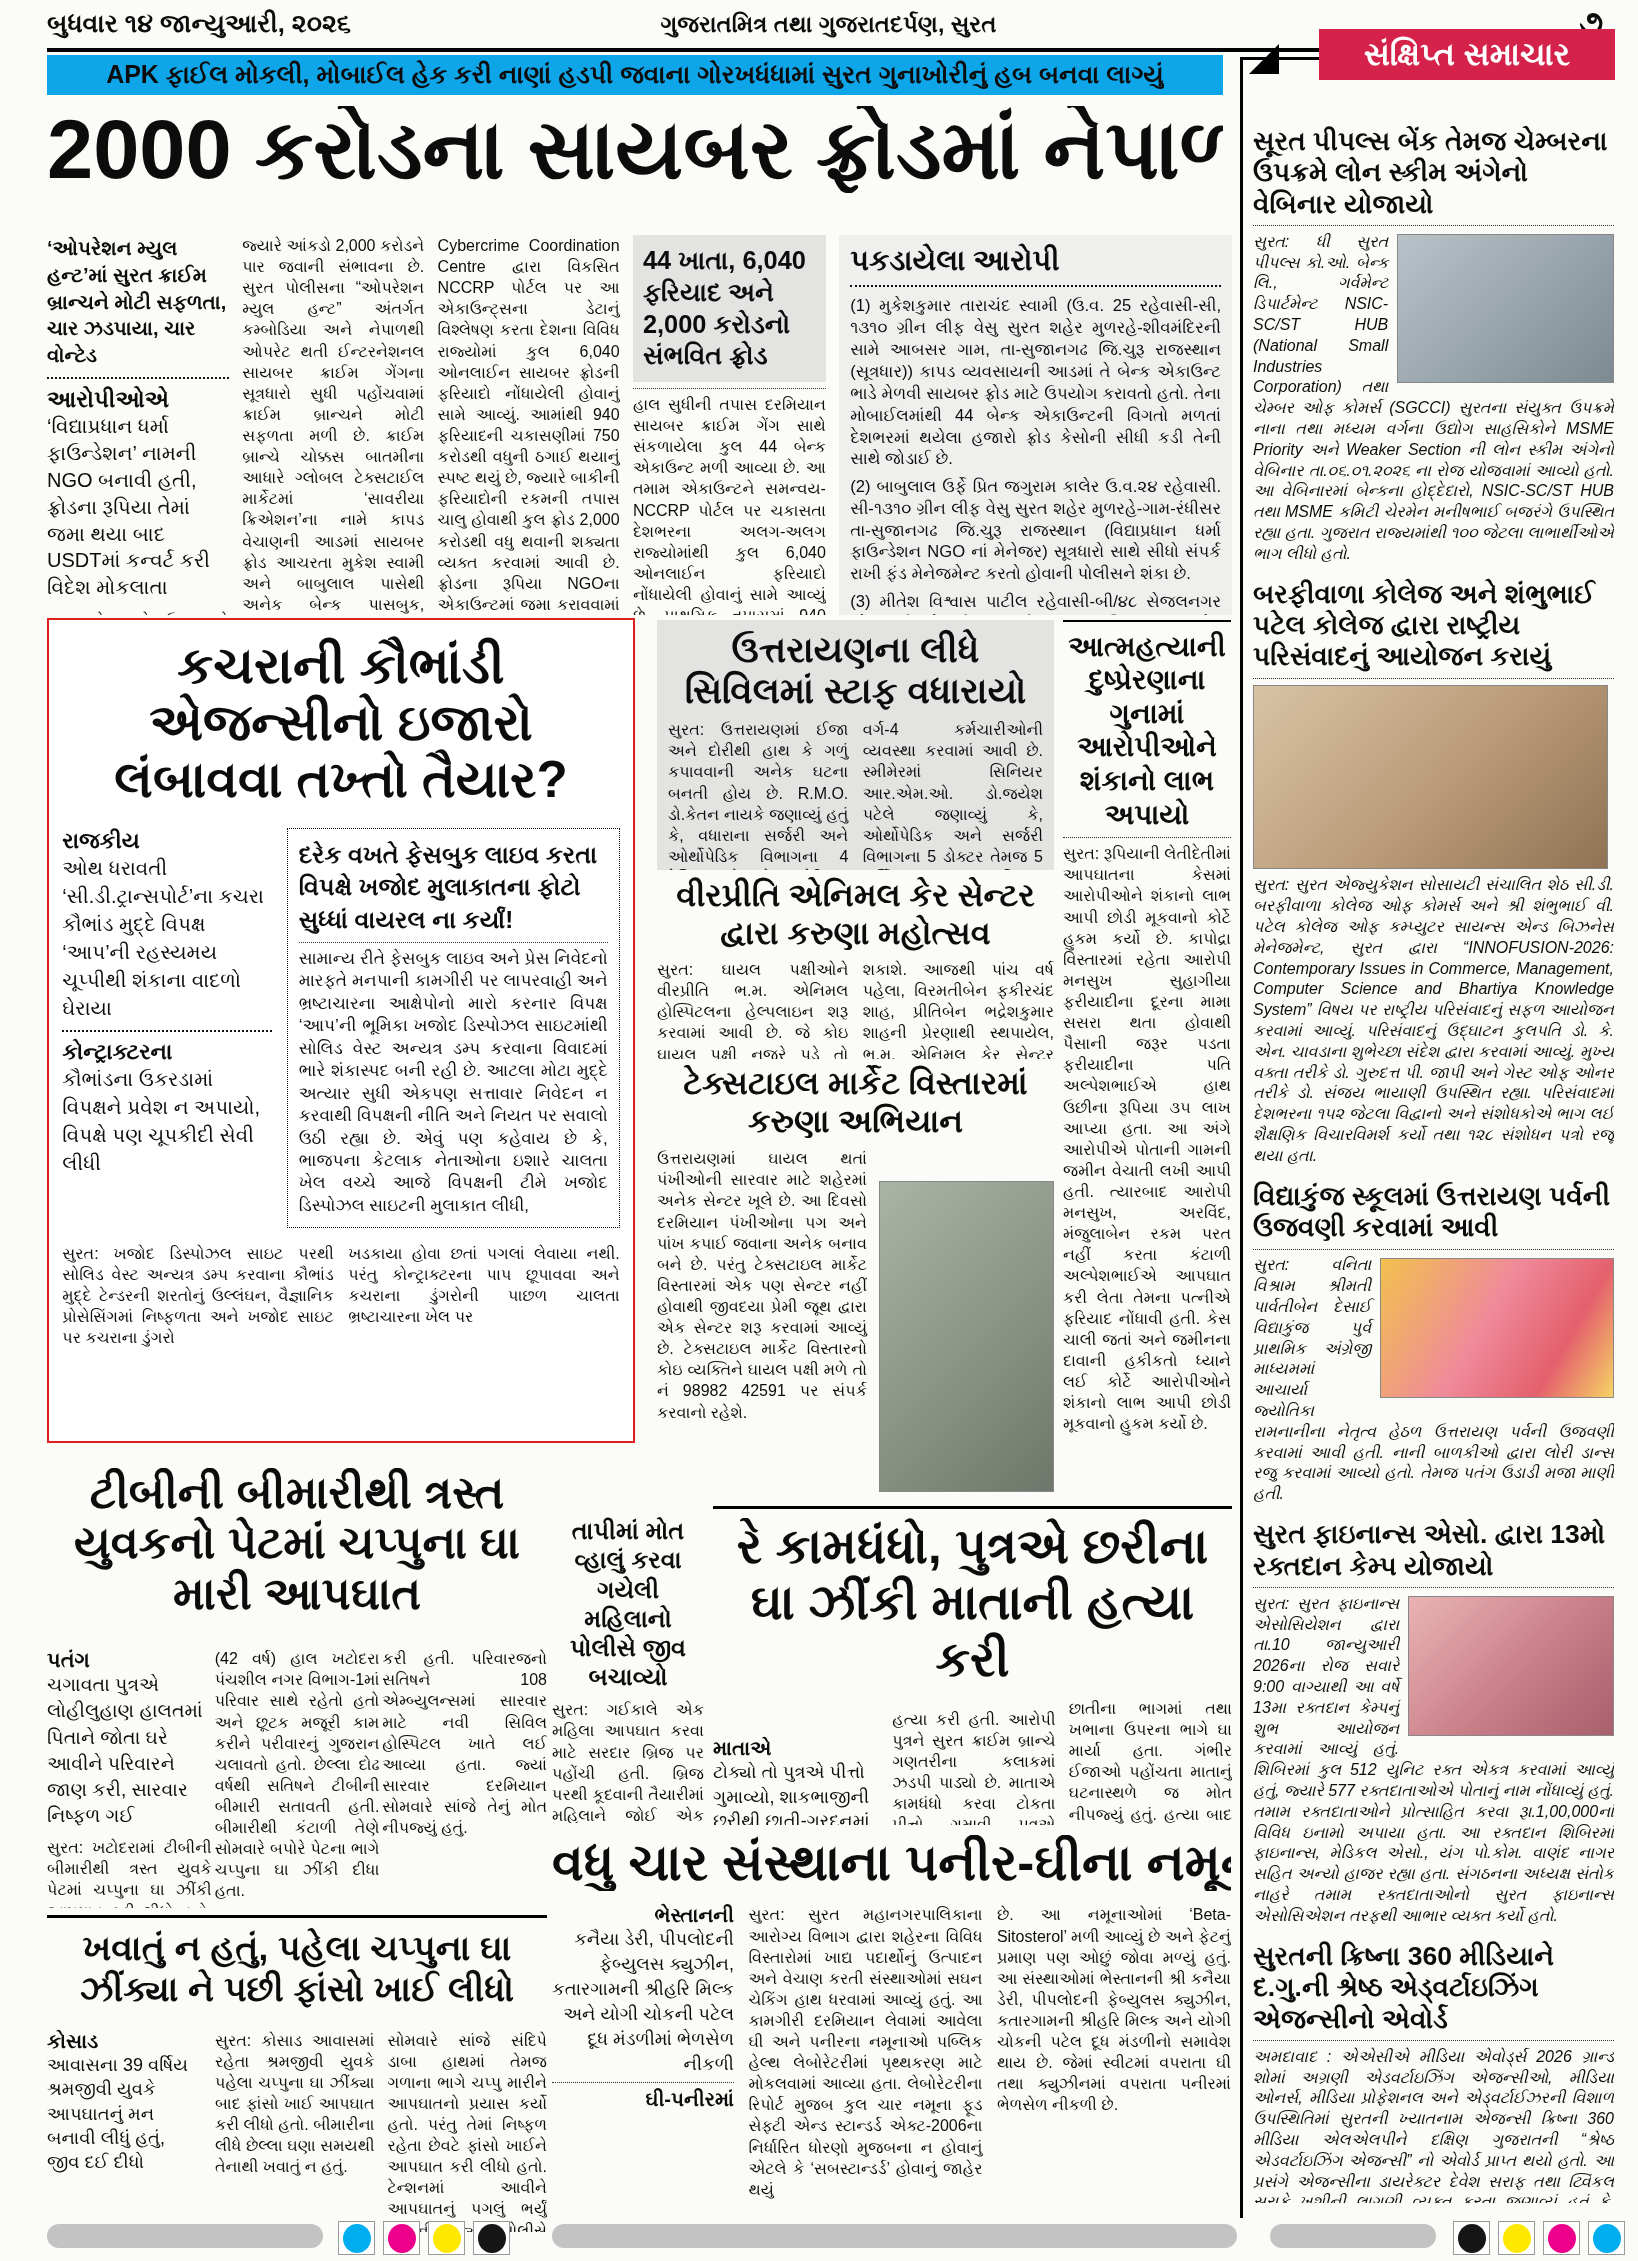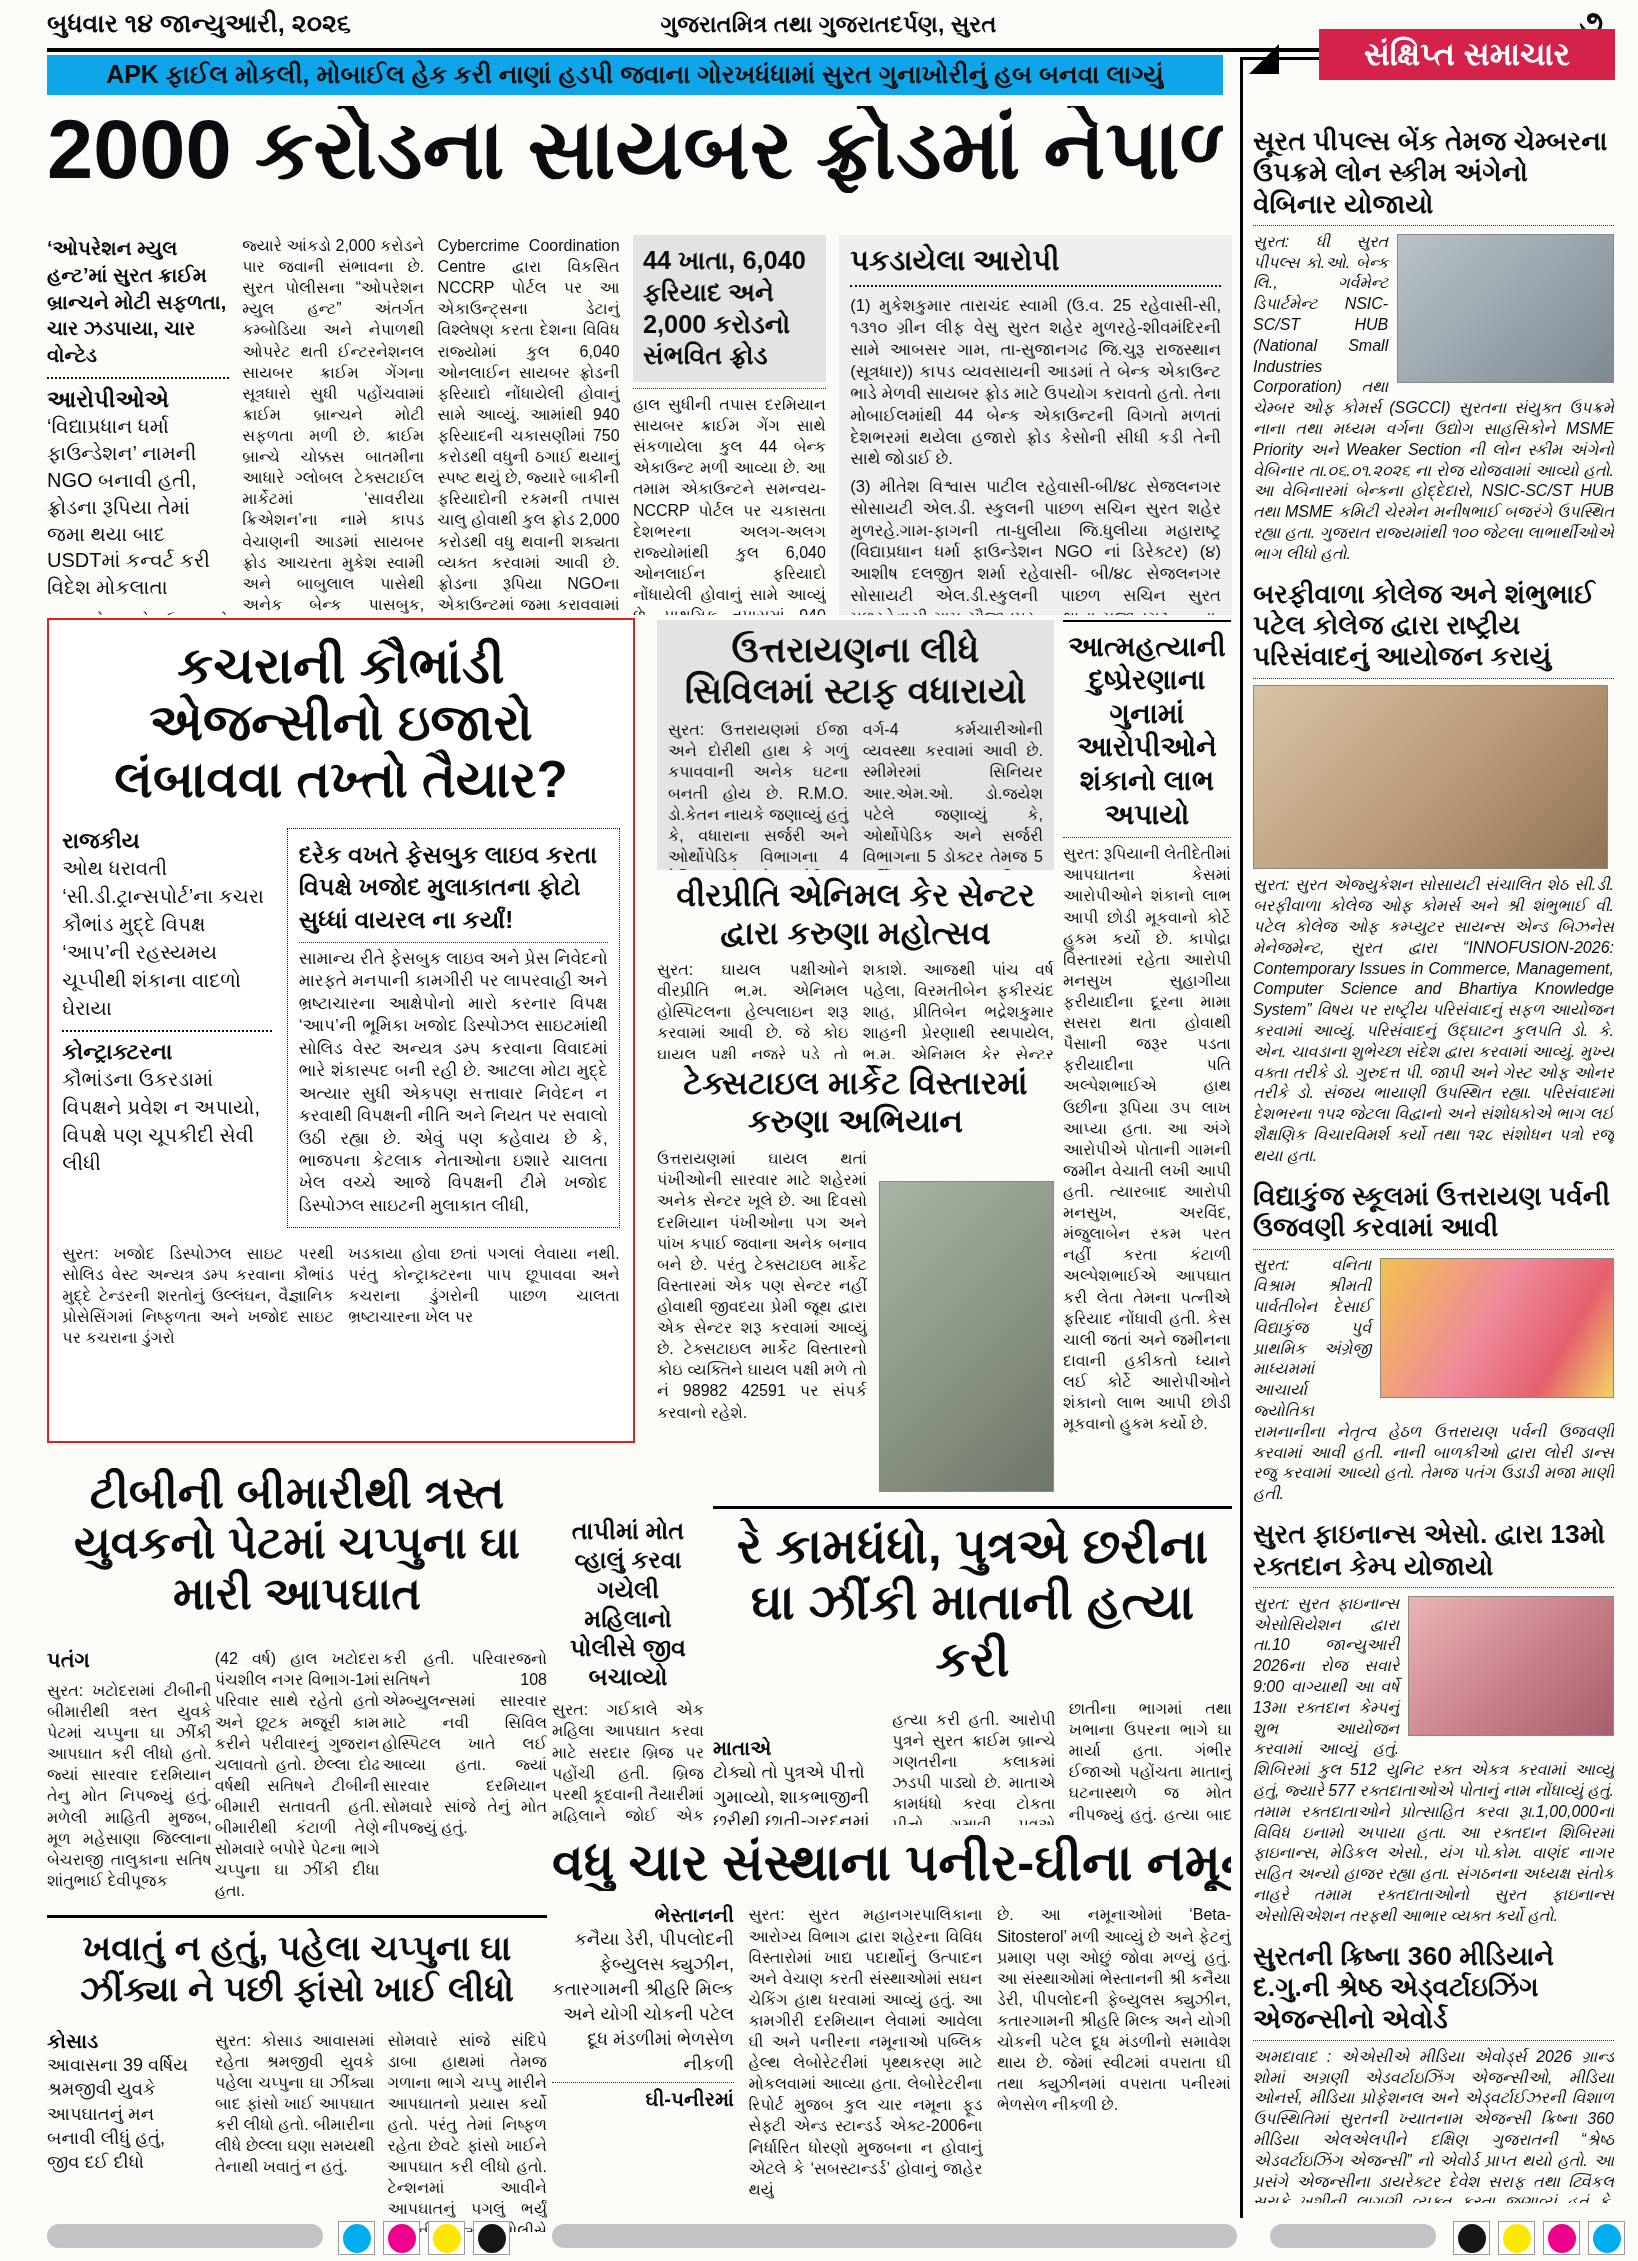--- a/index.html
+++ b/index.html
@@ -66,20 +66,21 @@
         <div class="b" style="font-size:25.4px;line-height:1.25;">44 ખાતા, 6,040 ફરિયાદ અને 2,000 કરોડનો સંભવિત ફ્રોડ</div>
       </div>
       <div class="dotrule-thin"></div>
       <p class="body-txt" style="margin:4.4px 0 0;">હાલ સુધીની તપાસ દરમિયાન સાયબર ક્રાઈમ ગેંગ સાથે સંકળાયેલા કુલ 44 બેન્ક એકાઉન્ટ મળી આવ્યા છે. આ તમામ એકાઉન્ટને સમન્વય-NCCRP પોર્ટલ પર ચકાસતા દેશભરના અલગ-અલગ રાજ્યોમાંથી કુલ 6,040 ઓનલાઈન ફરિયાદો નોંધાયેલી હોવાનું સામે આવ્યું છે. પ્રાથમિક તપાસમાં 940 ફરિયાદોમાં જ 750 કરોડ રૂપિયાથી વધુની ઠગાઈ સ્પષ્ટ થઈ છે.</p>
     </div>
     <div style="flex:1;background:#efefed;padding:8.8px 11px;" class="clip">
       <div class="b" style="font-size:29px;">પકડાયેલા આરોપી</div>
       <div class="dotrule"></div>
       <div class="body-txt" style="font-size:16.6px;">
         <p style="margin:0 0 5.5px;">(1) મુકેશકુમાર તારાચંદ સ્વામી (ઉ.વ. 25 રહેવાસી-સી, ૧૩૧૦ ગ્રીન લીફ વેસુ સુરત શહેર મુળરહે-શીવમંદિરની સામે આબસર ગામ, તા-સુજાનગઢ જિ.ચુરૂ રાજસ્થાન (સૂત્રધાર)) કાપડ વ્યવસાયની આડમાં તે બેન્ક એકાઉન્ટ ભાડે મેળવી સાયબર ફ્રોડ માટે ઉપયોગ કરાવતો હતો. તેના મોબાઈલમાંથી 44 બેન્ક એકાઉન્ટની વિગતો મળતાં દેશભરમાં થયેલા હજારો ફ્રોડ કેસોની સીધી કડી તેની સાથે જોડાઈ છે.</p>
+        <p style="margin:0 0 5.5px;">(2) બાબુલાલ ઉર્ફે પ્રિત જગુરામ કાલેર ઉ.વ.૨૪ રહેવાસી. સી-૧૩૧૦ ગ્રીન લીફ વેસુ સુરત શહેર મુળરહે-ગામ-રંધીસર તા-સુજાનગઢ જિ.ચુરૂ રાજસ્થાન (વિદ્યાપ્રધાન ધર્મા ફાઉન્ડેશન NGO નાં મેનેજર) સૂત્રધારો સાથે સીધો સંપર્ક રાખી ફંડ મેનેજમેન્ટ કરતો હોવાની પોલીસને શંકા છે.</p>
         <p style="margin:0 0 5.5px;">(3) મીતેશ વિશ્વાસ પાટીલ રહેવાસી-બી/૪૮ સેજલનગર સોસાયટી એલ.ડી. સ્કુલની પાછળ સચિન સુરત શહેર મુળરહે.ગામ-ફાગની તા-ધુલીયા જિ.ધુલીયા મહારાષ્ટ્ર (વિદ્યાપ્રધાન ધર્મા ફાઉન્ડેશન NGO નાં ડિરેક્ટર) (૪) આશીષ દલજીત શર્મા રહેવાસી- બી/૪૮ સેજલનગર સોસાયટી એલ.ડી.સ્કુલની પાછળ સચિન સુરત મુળરહેવાસી-ગામ-ચૌજીતપુર થાના-સુજાનગઢ, તા-મછલીશહર, જિ.જોનપુર ઉત્તરપ્રદેશ (વિદ્યાપ્રધાન ધર્મા ફાઉન્ડેશન NGO નાં ડિરેક્ટર)</p>
 
       </div>
     </div>
   </div>
 
   <div class="abs clip" style="left:47px;top:618px;width:588px;height:825px;border:2.8px solid #e02020;padding:11px 13.3px;box-sizing:border-box;background:#fff;">
     <div class="b ctr" style="font-size:51px;line-height:1.12;margin-top:5.5px;">કચરાની કૌભાંડી એજન્સીનો ઇજારો લંબાવવા તખ્તો તૈયાર?</div>
     <div style="display:flex;gap:14.4px;margin-top:20px;">
       <div style="width:210px;">
@@ -127,20 +128,21 @@
     <div class="b ctr" style="font-size:28px;line-height:1.2;">આત્મહત્યાની દુષ્પ્રેરણાના ગુનામાં આરોપીઓને શંકાનો લાભ અપાયો</div>
     <div class="dotrule-thin"></div>
     <p class="body-txt" style="margin:3.3px 0 0;">સુરત: રૂપિયાની લેતીદેતીમાં આપઘાતના કેસમાં આરોપીઓને શંકાનો લાભ આપી છોડી મૂકવાનો કોર્ટે હુકમ કર્યો છે. કાપોદ્રા વિસ્તારમાં રહેતા આરોપી મનસુખ સુહાગીયા ફરીયાદીના દૂરના મામા સસરા થતા હોવાથી પૈસાની જરૂર પડતા ફરીયાદીના પતિ અલ્પેશભાઈએ હાથ ઉછીના રૂપિયા ૩૫ લાખ આપ્યા હતા. આ અંગે આરોપીએ પોતાની ગામની જમીન વેચાતી લખી આપી હતી. ત્યારબાદ આરોપી મનસુખ, અરવિંદ, મંજુલાબેન રકમ પરત નહીં કરતા કંટાળી અલ્પેશભાઈએ આપઘાત કરી લેતા તેમના પત્નીએ ફરિયાદ નોંધાવી હતી. કેસ ચાલી જતાં અને જમીનના દાવાની હકીકતો ધ્યાને લઈ કોર્ટે આરોપીઓને શંકાનો લાભ આપી છોડી મૂકવાનો હુકમ કર્યો છે.</p>
   </div>
 
   <div class="abs clip" style="left:47px;top:1468px;width:500px;height:440px;">
     <div class="b ctr" style="font-size:45px;line-height:1.12;">ટીબીની બીમારીથી ત્રસ્ત યુવકનો પેટમાં ચપ્પુના ઘા મારી આપઘાત</div>
     <div style="display:flex;gap:3px;margin-top:29px;">
       <div style="flex:1;">
         <span class="b" style="font-size:21px;">પતંગ</span>
+        <div style="font-size:19px;line-height:1.38;">ચગાવતા પુત્રએ લોહીલુહાણ હાલતમાં પિતાને જોતા ઘરે આવીને પરિવારને જાણ કરી, સારવાર નિષ્ફળ ગઈ</div>
         <p class="body-txt" style="margin:7.7px 0 0;">સુરત: ખટોદરામાં ટીબીની બીમારીથી ત્રસ્ત યુવકે પેટમાં ચપ્પુના ઘા ઝીંકી આપઘાત કરી લીધો હતો. જ્યાં સારવાર દરમિયાન તેનુ મોત નિપજ્યું હતું. મળેલી માહિતી મુજબ, મૂળ મહેસાણા જિલ્લાના બેચરાજી તાલુકાના સતિષ શાંતુભાઈ દેવીપૂજક</p>
       </div>
       <p class="body-txt" style="flex:1;margin:0;">(42 વર્ષ) હાલ ખટોદરા પંચશીલ નગર વિભાગ-1માં પરિવાર સાથે રહેતો હતો અને છૂટક મજૂરી કામ કરીને પરીવારનું ગુજરાન ચલાવતો હતો. છેલ્લા દોઢ વર્ષથી સતિષને ટીબીની બીમારી સતાવતી હતી. બીમારીથી કંટાળી તેણે સોમવારે બપોરે પેટના ભાગે ચપ્પુના ઘા ઝીંકી દીધા હતા.</p>
       <p class="body-txt" style="flex:1;margin:0;">કરી હતી. પરિવારજનો સતિષને 108 એમ્બ્યુલન્સમાં સારવાર માટે નવી સિવિલ હોસ્પિટલ ખાતે લઈ આવ્યા હતા. જ્યાં સારવાર દરમિયાન સોમવારે સાંજે તેનું મોત નીપજ્યું હતું.</p>
     </div>
   </div>
 
   <div class="abs clip" style="left:552px;top:1516px;width:152px;height:307px;">
     <div class="b ctr" style="font-size:24px;line-height:1.22;">તાપીમાં મોત વ્હાલું કરવા ગયેલી મહિલાનો પોલીસે જીવ બચાવ્યો</div>
     <p class="body-txt" style="margin:7.7px 0 0;">સુરત: ગઈકાલે એક મહિલા આપઘાત કરવા માટે સરદાર બ્રિજ પર પહોંચી હતી. બ્રિજ પરથી કૂદવાની તૈયારીમાં મહિલાને જોઈ એક જાગૃત નાગરિકે ચોકબજાર પોલીસને જાણ કરી હતી. ઘટનાસ્થળે પહોંચેલા પોલીસ કર્મચારીઓએ સમજાવટ કરી મહિલાને સુરક્ષિત રીતે બ્રિજ પરથી દૂર કરીને જીવ બચાવ્યો હતો.</p>

